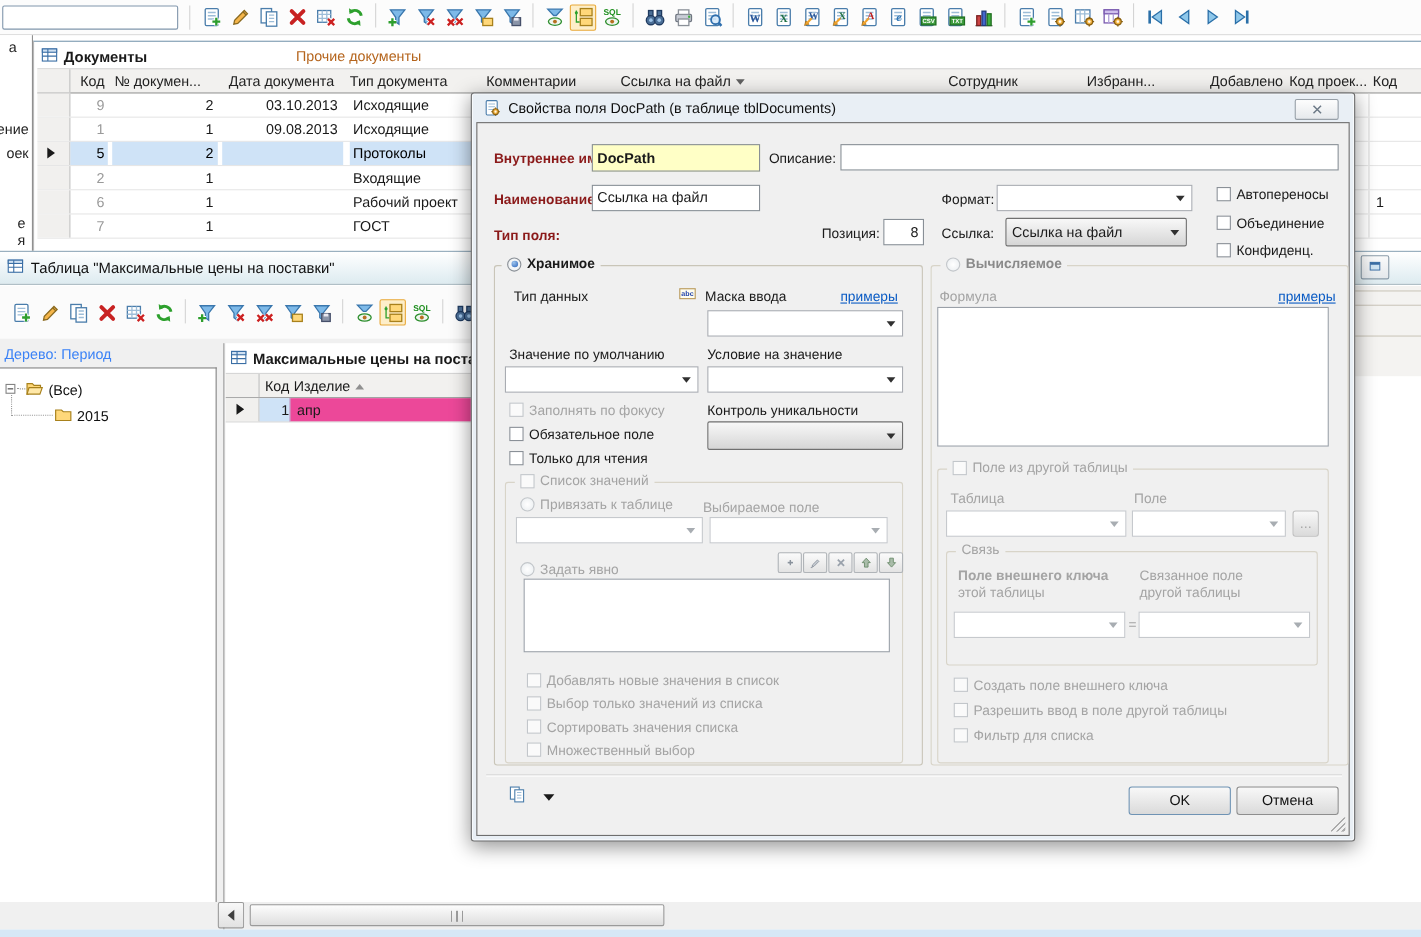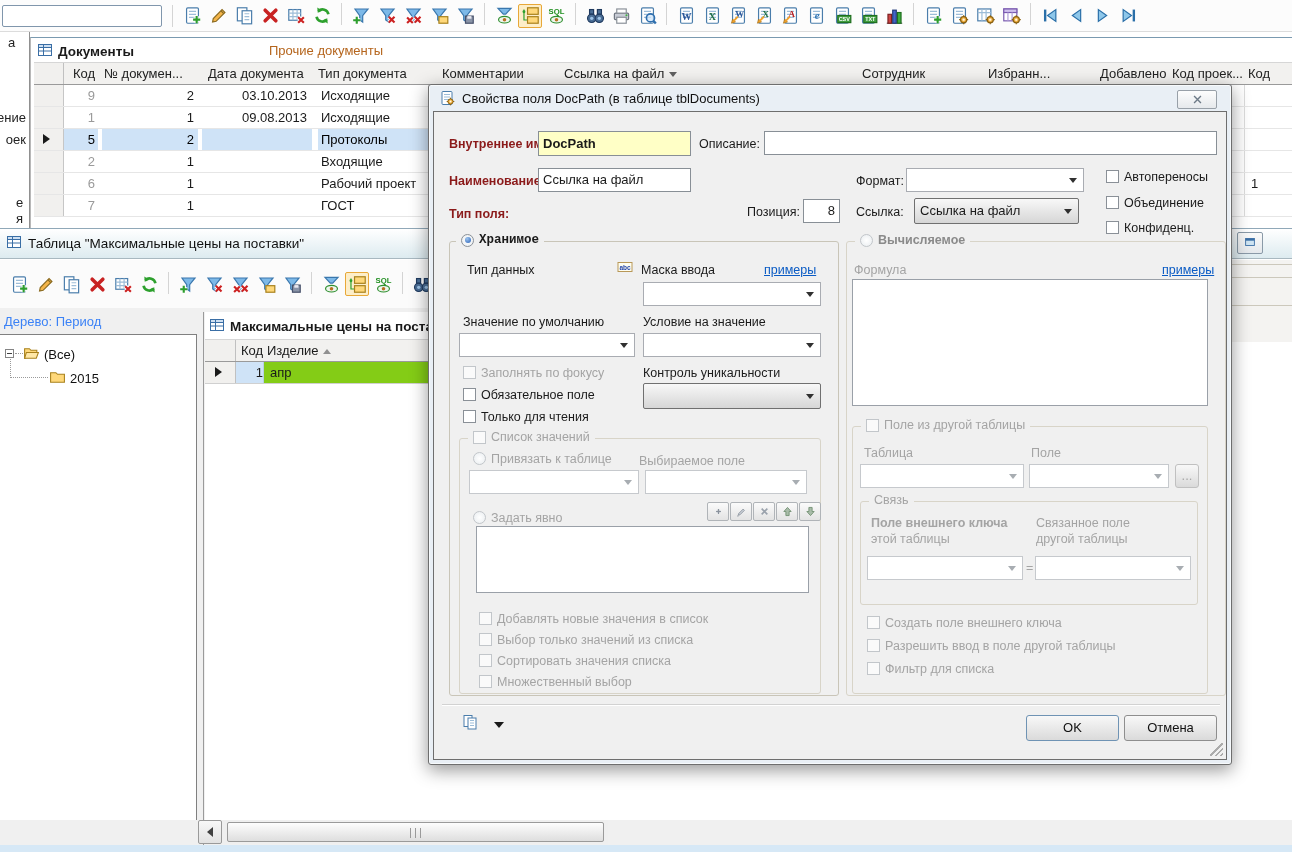--- a/index.html
+++ b/index.html
@@ -614,21 +614,21 @@
     <div class="pr-head">
       <span class="pc hc-marker" style="left:0;width:31px;height:21px;"></span>
       <span class="pc" style="left:31px;width:27px;text-align:right;">Код</span>
       <span class="pc" style="left:62px;"><span>Изделие</span><span class="sort-asc"></span></span>
     </div>
     <div class="pr-row">
       <span class="pc hc-marker" style="left:0;width:31px;height:21px;">
           <span class="tri-r" style="left:10px;top:5px;"></span>
         </span>
       <span class="pc" style="left:31px;width:27px;text-align:right;background:#cfe3f7;">1</span>
-      <span class="pc" style="left:58px;width:165px;padding-left:6px;background:#84cc16;border-left:1px solid #b8cfe4;">апр</span>
+      <span class="pc" style="left:58px;width:165px;padding-left:6px;background:#ec4899;border-left:1px solid #b8cfe4;">апр</span>
     </div>
   </div>
 
   <div class="sb-btn abs" style="left:198px;top:820px;">
       <span class="tri-l"></span>
     </div>
   <div id="sb-track" class="abs"></div>
   <div id="sb-thumb" class="abs">
       <span class="sb-grip"></span>
     </div>
@@ -687,21 +687,21 @@
           <span class="arr" style="margin-top:-2px;"></span>
         </div>
       <span class="cb" style="left:672px;top:84px;"></span>
       <span class="lbl" style="left:690px;top:84px;">Объединение</span>
       <span class="cb" style="left:672px;top:109px;"></span>
       <span class="lbl" style="left:690px;top:109px;">Конфиденц.</span>
 
       <div class="gb" style="left:15px;top:129px;width:390px;height:455px;">
         <span class="gb-legend" style="left:6px;">
           <span class="rb on"></span>
-          <span class="glbl" style="font-weight:bold;font-family:Liberation Mono, monospace;">Хранимое</span>
+          <span class="glbl" style="font-weight:bold;">Хранимое</span>
         </span>
       </div>
       <span class="lbl" style="left:33px;top:151px;">Тип данных</span>
       <span class="abs" style="left:183px;top:147px;display:inline-flex;">
           <svg viewBox="0 0 16 16" width="16" height="16">
             <rect x="1" y="3.5" width="14" height="9" fill="#fffef0" stroke="#b89858"></rect>
             <text x="8" y="10.5" font-size="6.5" font-weight="bold" fill="#2244aa" text-anchor="middle" font-family="sans-serif">abc</text>
           </svg>
         </span>
       <span class="lbl" style="left:207px;top:151px;">Маска ввода</span>

